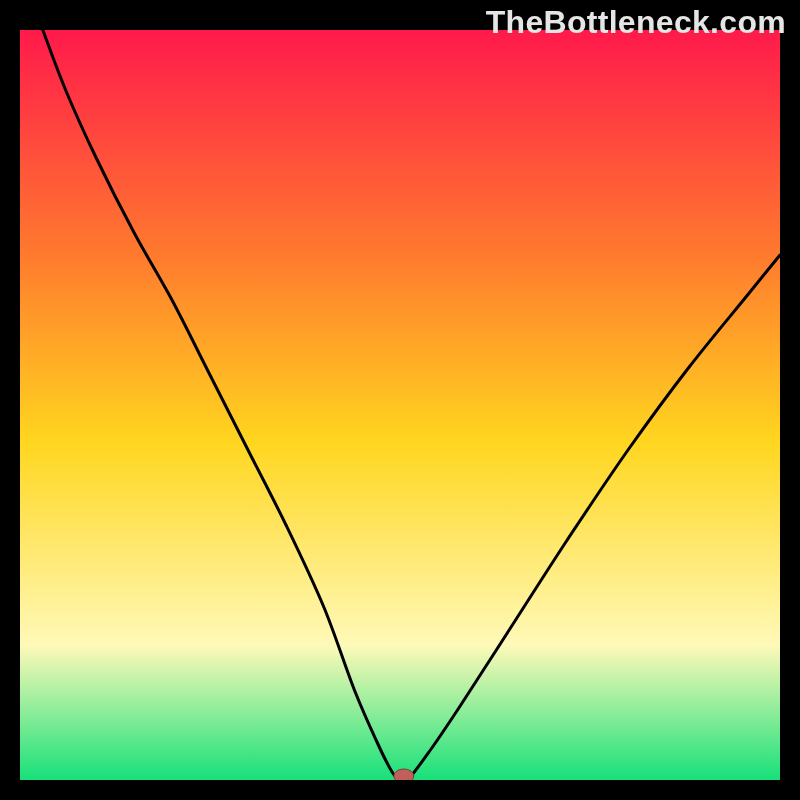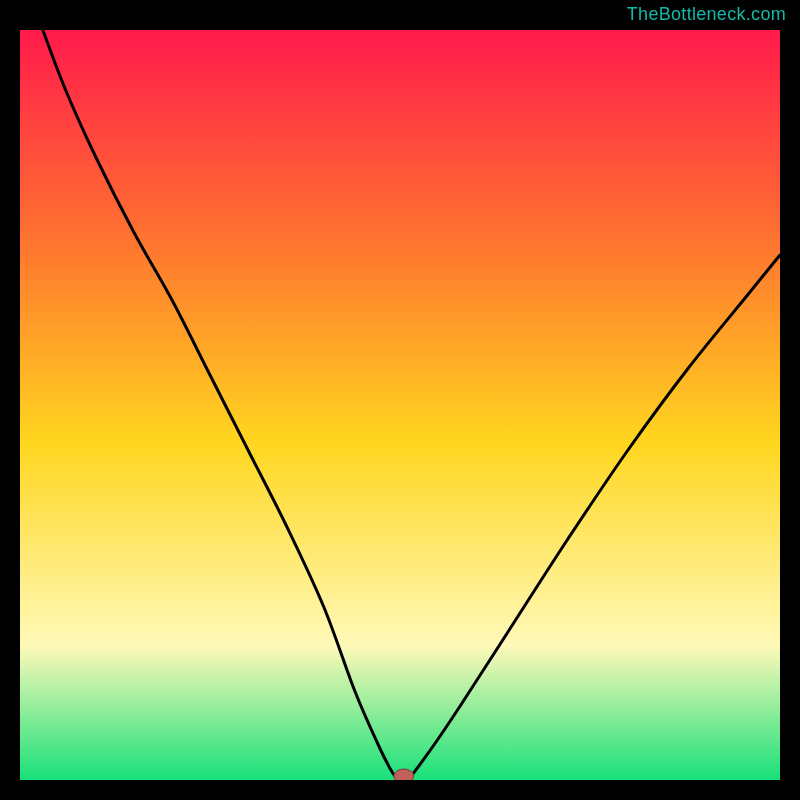--- a/index.html
+++ b/index.html
@@ -14,23 +14,23 @@
   .frame {
     position: relative;
     width: 800px;
     height: 800px;
     background: #000;
   }
   .watermark {
     position: absolute;
     top: 4px;
     right: 14px;
-    color: #14b8a6;
-    font-size: 18px;
-    font-weight: 400;
+    color: #e5e5e5;
+    font-size: 32px;
+    font-weight: 700;
     letter-spacing: 0.3px;
     z-index: 5;
     user-select: none;
   }
   .plot {
     position: absolute;
     left: 20px;
     top: 30px;
     width: 760px;
     height: 750px;

